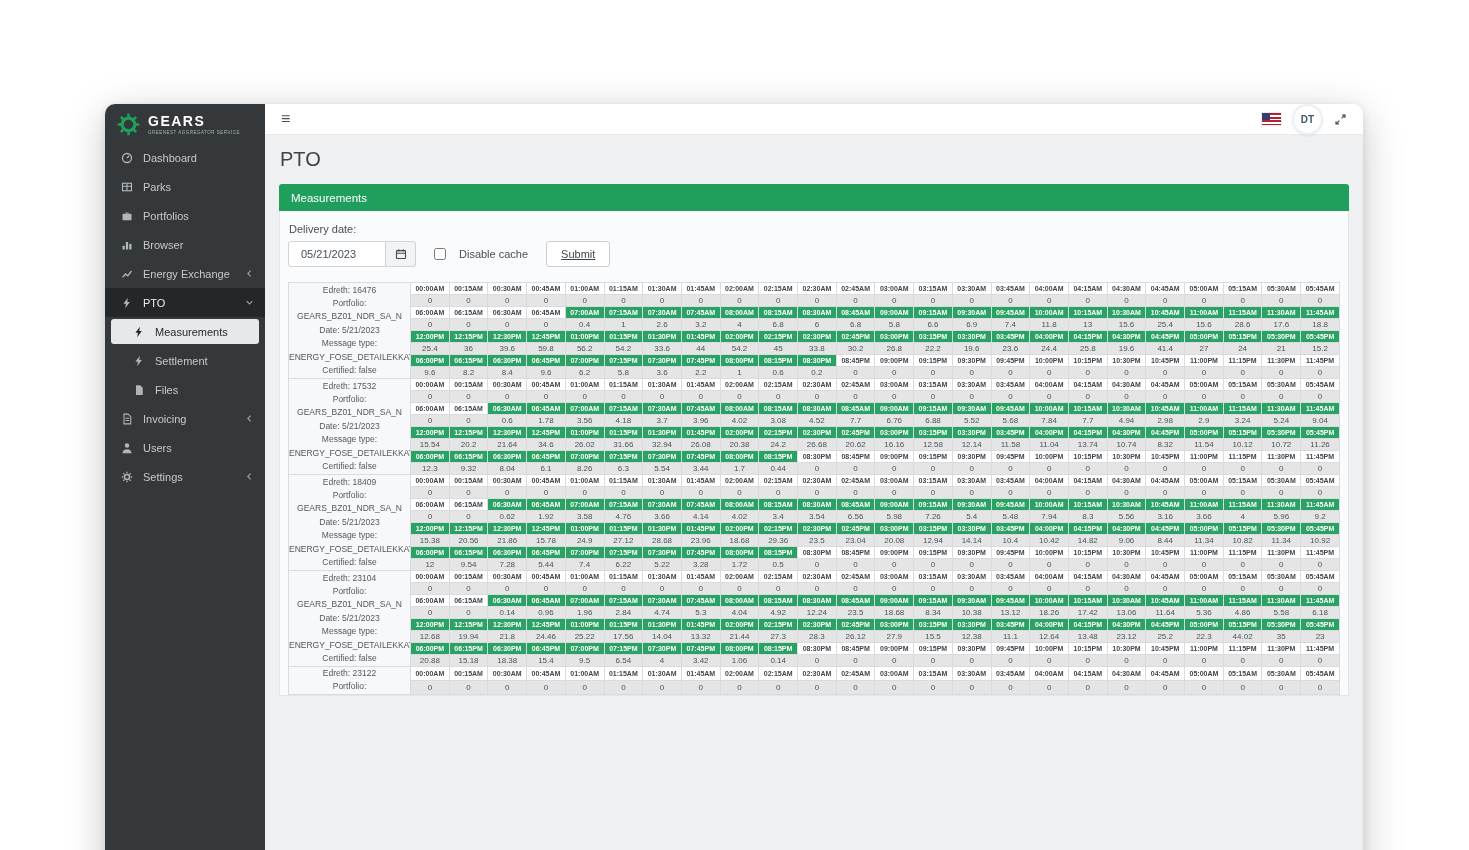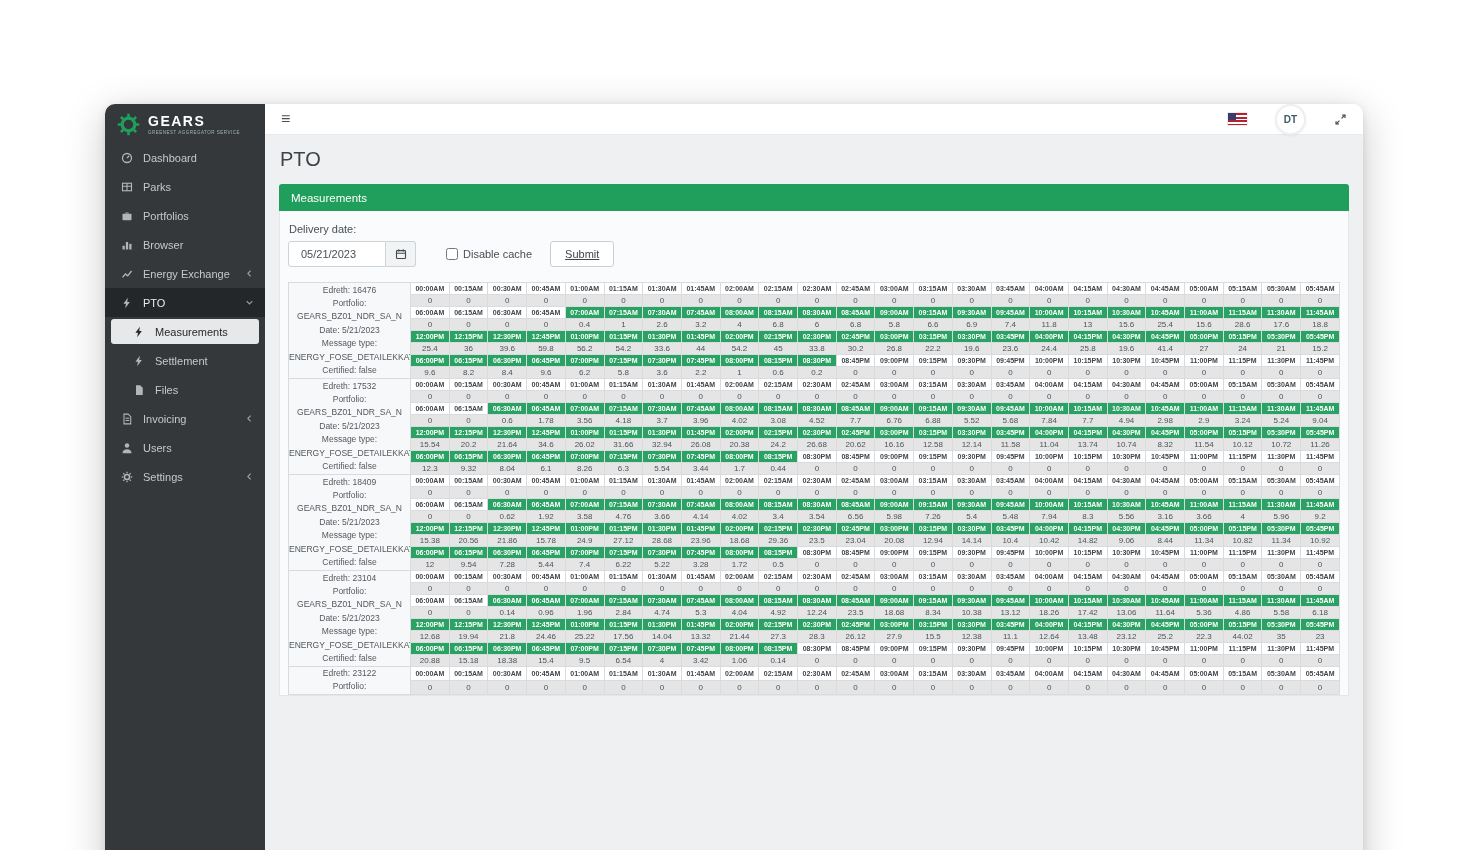--- a/index.html
+++ b/index.html
@@ -32,21 +32,21 @@
   .nav-item.indent { padding-left:27px; }
   .nav-item.active { background:#e6e8e9; color:#26292c; margin:2px 6px; padding-left:21px;
                      border-radius:3px; height:25px; }
   .nav-item.active .nav-icon { color:#26292c; }
 
   
   .main { flex:1; display:flex; flex-direction:column; overflow:hidden; background:#eef0f2; }
   .topbar { height:31px; background:#fff; border-bottom:1px solid #e8eaec; display:flex;
             align-items:center; padding:0 16px; flex-shrink:0; }
   .hamburger { font-size:16px; color:#4a4f54; cursor:pointer; line-height:1; }
-  .topbar-right { margin-left:auto; display:flex; align-items:center; gap:30px;text-align:center; }
+  .topbar-right { margin-left:auto; display:flex; align-items:center; gap:13px;text-align:center; }
   .flag { width:19px; height:12px; display:inline-block; position:relative; flex-shrink:0;
           background:repeating-linear-gradient(#b22234 0 1.85px, #fff 1.85px 3.7px); box-shadow:0 0 0 .5px #d8d8d8; }
   .flag::after { content:""; position:absolute; left:0; top:0; width:8px; height:6.5px; background:#3c3b6e; }
   .avatar { width:27px; height:27px; border-radius:50%; background:#fff; display:flex; align-items:center;
             justify-content:center; font-size:10px; font-weight:bold; color:#3f5b6b; cursor:pointer;
             box-shadow:0 0 0 2px #edeff0, 0 1px 4px rgba(0,0,0,.18); }
   .expand { color:#4a4f54; display:flex; cursor:pointer; }
   .expand svg { width:13px; height:13px; }
 
   .content { flex:1; overflow:hidden; padding:0 14px; }
@@ -58,21 +58,21 @@
 
   .form-label { font-size:11px; color:#494f55; display:block; margin:1px 0 6px 1px; }
   .form-row { display:flex; align-items:center; gap:18px; margin-bottom:15px; }
   .input-group { display:flex; }
   .date-input { width:98px; height:26px; border:1px solid #ced3d7; border-radius:3px 0 0 3px;
                 padding:0 12px; font-size:11px; color:#495057; font-family:inherit; background:#fff; }
   .cal-btn { height:26px; width:30px; border:1px solid #ced3d7; border-left:0; background:#f1f3f4;
              border-radius:0 3px 3px 0; display:flex; align-items:center; justify-content:center;
              color:#45494e; cursor:pointer; }
   .cal-btn svg { width:12px; height:12px; }
-  .chk-label { font-size:11px; color:#494f55; display:flex; align-items:center; gap:5px; cursor:pointer;margin-left:12px; }
+  .chk-label { font-size:11px; color:#494f55; display:flex; align-items:center; gap:13px; cursor:pointer; }
   .chk-label input { width:12px; height:12px; cursor:pointer; }
   .submit-btn { height:26px; padding:0 14px; font-size:11px; color:#3f454b; background:#fff;
                 border:1px solid #c9ced2; border-radius:3px; cursor:pointer; font-family:inherit;text-decoration:underline; }
 
   
   .meas { width:100%; border-collapse:collapse; table-layout:fixed; background:#e5e5e5; }
   .meas td { border:1px solid #d8dcdf; text-align:center; padding:0; overflow:hidden; white-space:nowrap; }
   .info-cell { background:#f7f8f9; font-size:8.5px; color:#53585e; line-height:13.4px; vertical-align:middle; }
   .time-cell { font-size:7px; font-weight:bold; color:#41464c; height:12px; background:#fff; }
   .time-cell.active { background:var(--cell-green); color:#fff; }

